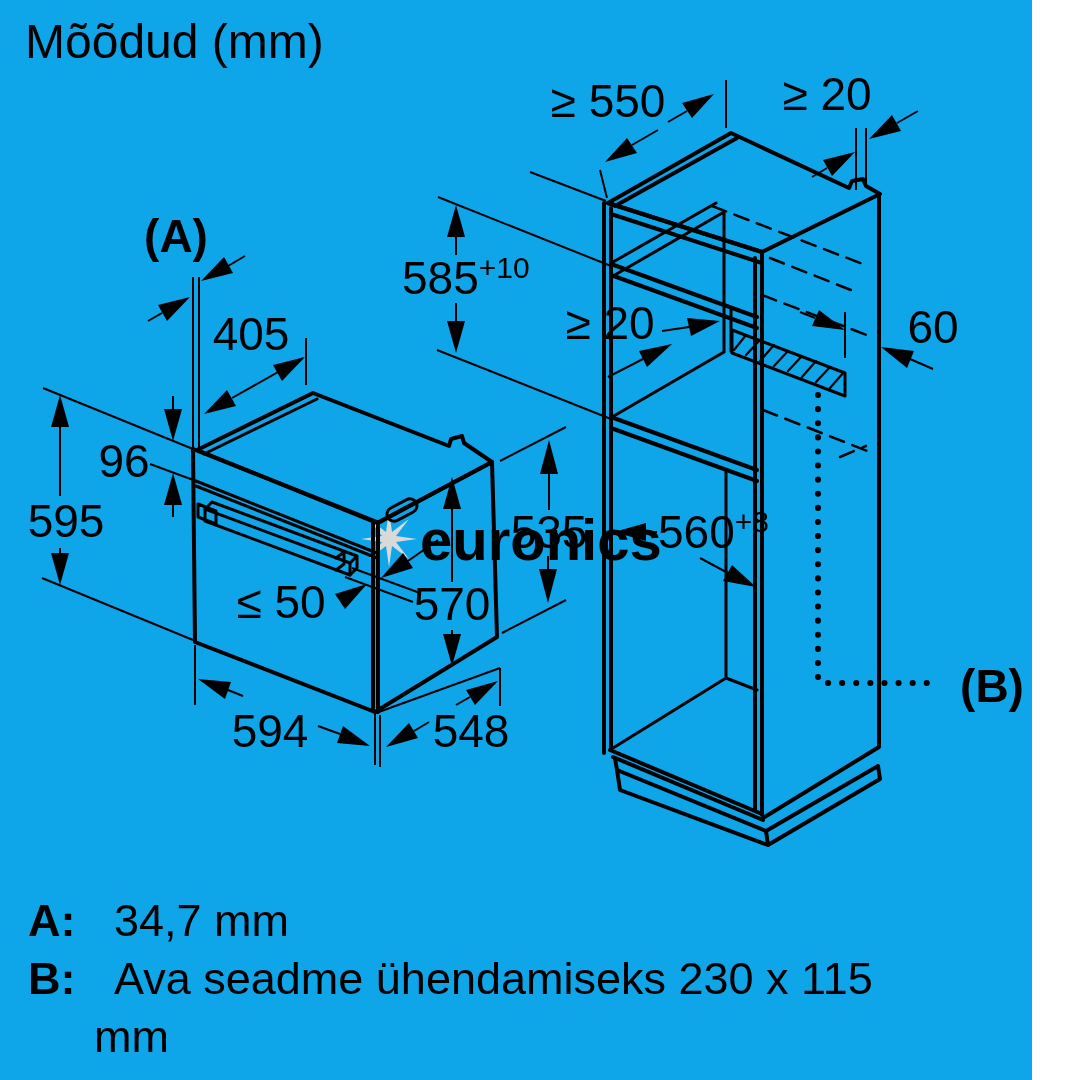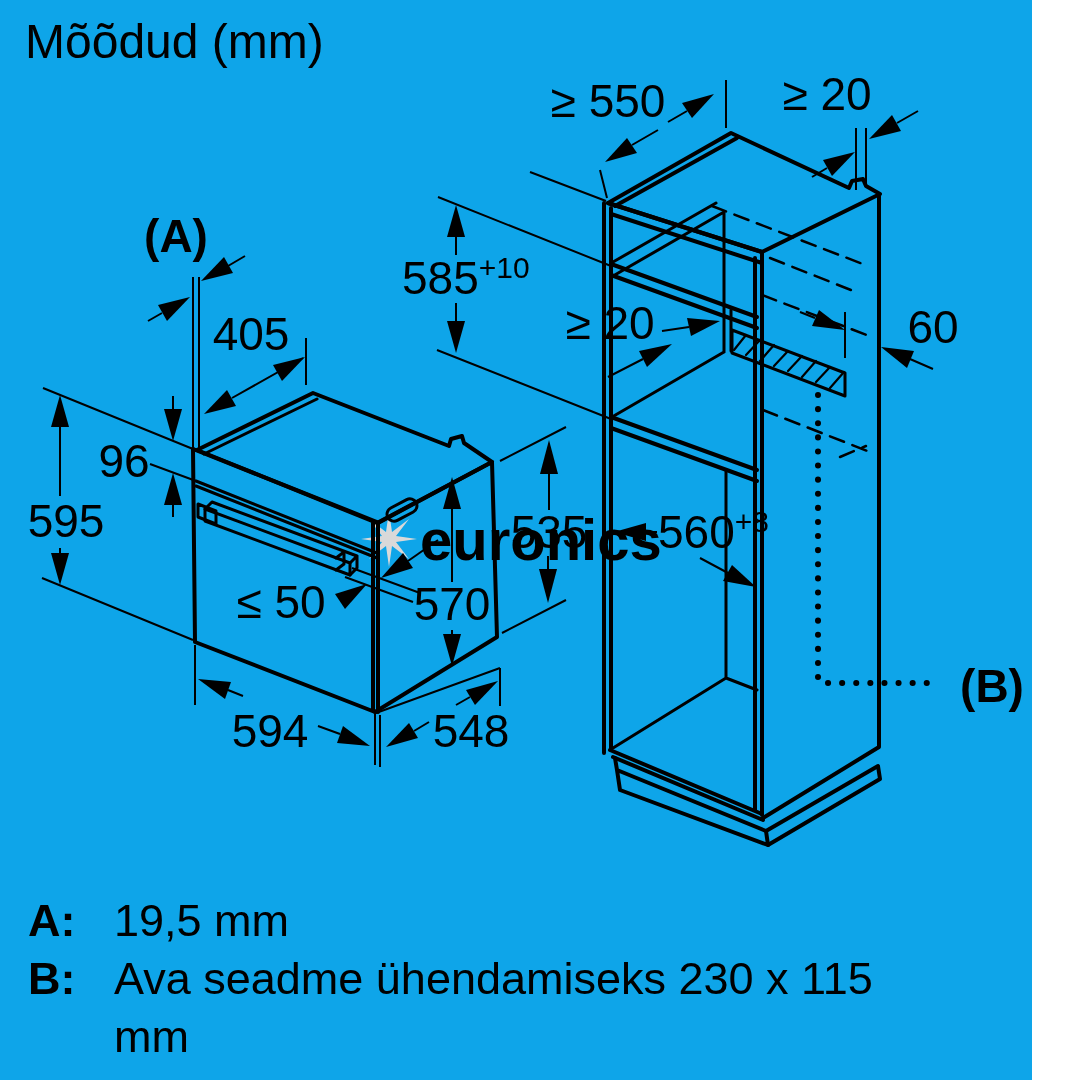--- a/index.html
+++ b/index.html
@@ -4,21 +4,21 @@
 <style>
   html,body{margin:0;padding:0;background:#fff;}
   #stage{position:relative;width:1032px;height:1080px;background:#0ea5e9;overflow:hidden;
          font-family:"Liberation Sans","DejaVu Sans",sans-serif;color:#000;}
   #page-title{position:absolute;left:25px;top:14px;font-size:48px;font-weight:400;letter-spacing:0px;}
   #drawing{position:absolute;left:0;top:0;}
   #legend{position:absolute;left:28px;top:892px;font-size:45px;line-height:58px;}
   .legend-row{display:flex;}
   .legend-key{font-weight:bold;width:86px;flex:0 0 86px;}
   .legend-val{font-weight:400;}
-  .legend-indent{margin-left:86px;text-align:center;}
+  .legend-indent{margin-left:66px;text-align:center;}
   svg text{fill:#000;font-family:"Liberation Sans","DejaVu Sans",sans-serif;}
   .dim{font-size:46px;}
   .dimb{font-size:46px;font-weight:bold;}
   .sup{font-size:30px;}
 </style>
 </head>
 <body>
 
 <div id="stage">
 
@@ -198,21 +198,21 @@
         <tspan>560</tspan><tspan class="sup" dy="-16">+8</tspan>
       </text>
       <text class="dim" x="933" y="343" text-anchor="middle">60</text>
       <text class="dimb" x="992" y="702" text-anchor="middle">(B)</text>
     </g>
   </svg>
 
   <div id="legend">
     <div class="legend-row">
       <span class="legend-key">A:</span>
-      <span class="legend-val">19,5 mm</span>
+      <span class="legend-val">34,7 mm</span>
     </div>
     <div class="legend-row">
       <span class="legend-key">B:</span>
       <span class="legend-val">Ava seadme ühendamiseks 230 x 115</span>
     </div>
     <div class="legend-row">
       <span class="legend-val legend-indent">mm</span>
     </div>
   </div>
 

